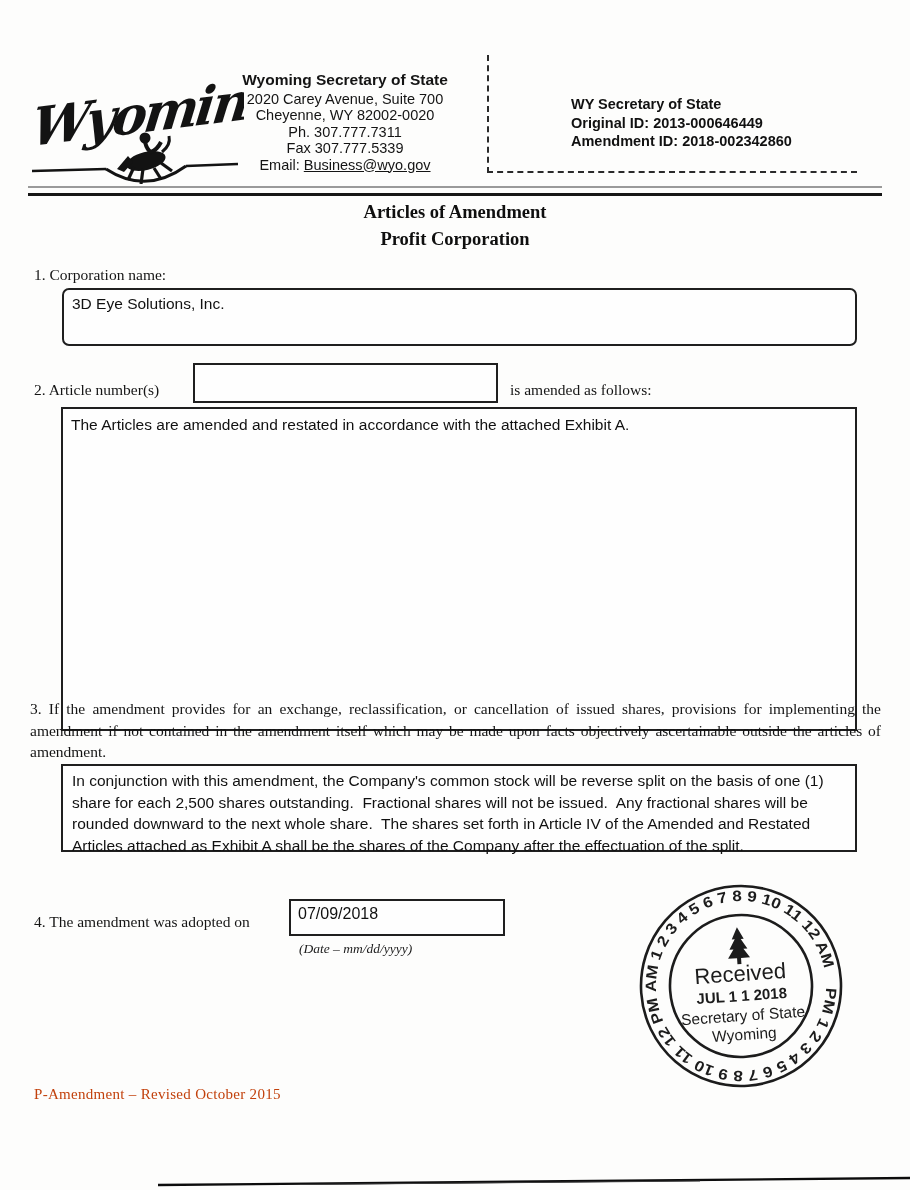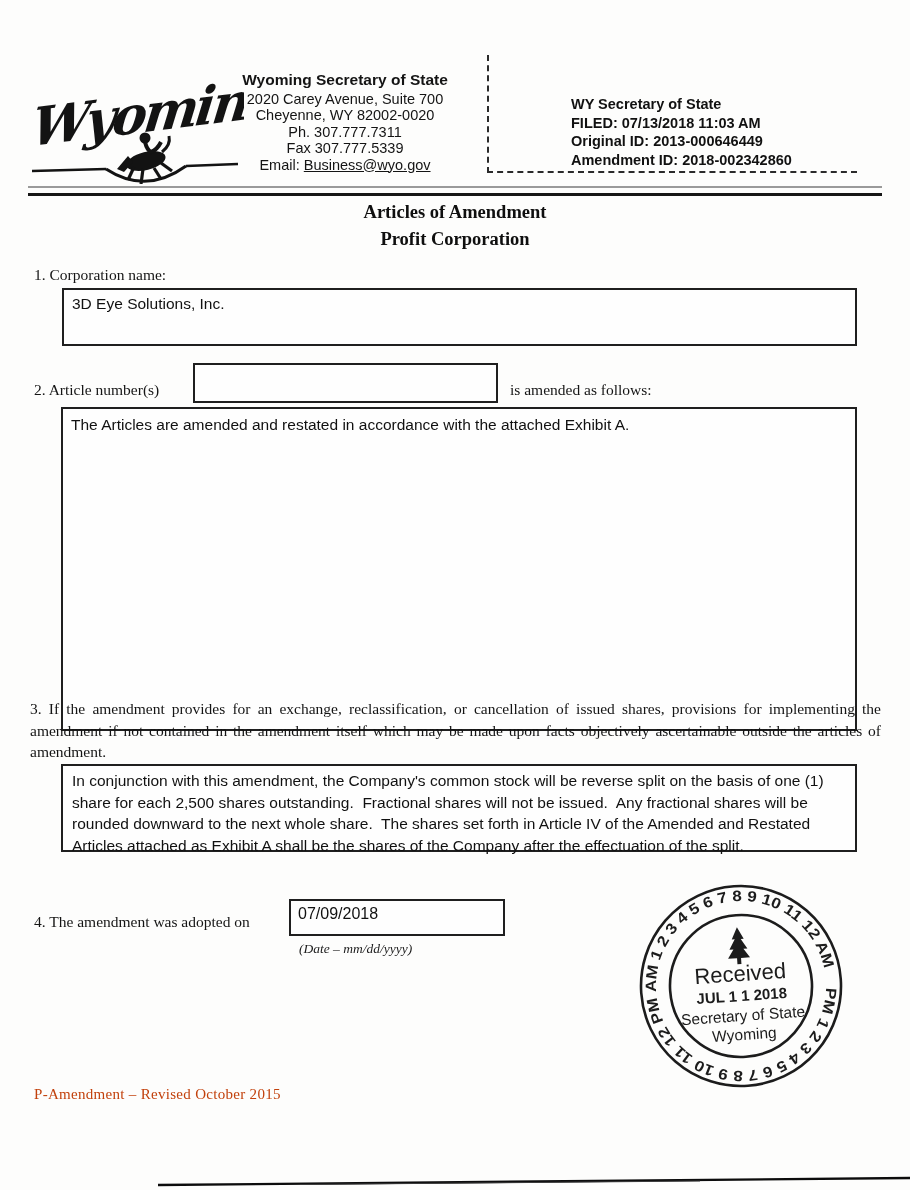--- a/index.html
+++ b/index.html
@@ -22,21 +22,21 @@
   .header-divider{left:28px;top:186px;width:854px;height:5px;
                   border-top:2px solid #9a9a9a;border-bottom:3px solid #161616;}
 
   .form-title{left:0;top:199px;width:100%;text-align:center;font-weight:bold;
               font-size:18.5px;line-height:27px;color:#0f0f0f;}
 
   .field-label{font-size:15.5px;color:#151515;}
   .fill-box{box-sizing:border-box;border:2px solid #1f1f1f;background:#fefefe;
             font-family:"Liberation Sans",sans-serif;font-size:15.5px;color:#111;}
 
-  .box-corp{left:62px;top:288px;width:795px;height:58px;padding:5px 8px;}
+  .box-corp{left:62px;top:288px;width:795px;height:58px;padding:5px 8px;border-radius:7px;}
   .label1{left:34px;top:266px;}
   .label2{left:34px;top:381px;}
   .box-artnum{left:193px;top:363px;width:305px;height:40px;}
   .label2b{left:510px;top:381px;}
   .box-amend{left:61px;top:407px;width:796px;height:324px;padding:7px 8px;}
   .sec3{left:30px;top:698px;width:851px;font-size:15.5px;line-height:21.5px;
         text-align:justify;color:#141414;}
   .box-prov{left:61px;top:764px;width:796px;height:88px;padding:4px 9px;
             line-height:21.6px;white-space:pre-wrap;}
   .label4{left:34px;top:913px;}
@@ -76,21 +76,20 @@
     <div class="office-name">Wyoming Secretary of State</div>
     <div>2020 Carey Avenue, Suite 700</div>
     <div>Cheyenne, WY 82002-0020</div>
     <div>Ph. 307.777.7311</div>
     <div>Fax 307.777.5339</div>
     <div class="email"><span>Email: </span><u>Business@wyo.gov</u></div>
   </div>
 
   <div class="abs filing-stamp">
     <div>WY Secretary of State</div>
-    <div>FILED: 07/13/2018 11:03 AM</div>
     <div>Original ID: 2013-000646449</div>
     <div>Amendment ID: 2018-002342860</div>
   </div>
 
   <div class="abs header-divider"></div>
 
   <div class="abs form-title">
     <div>Articles of Amendment</div>
     <div>Profit Corporation</div>
   </div>

